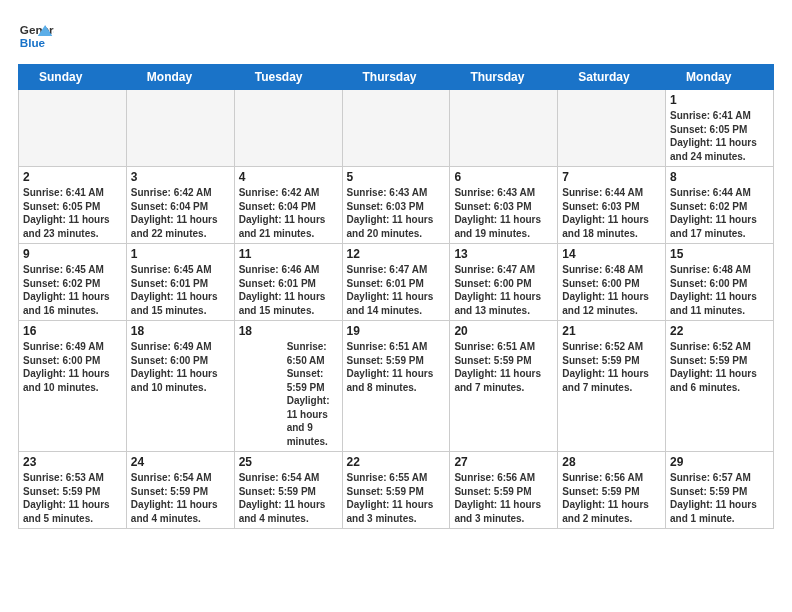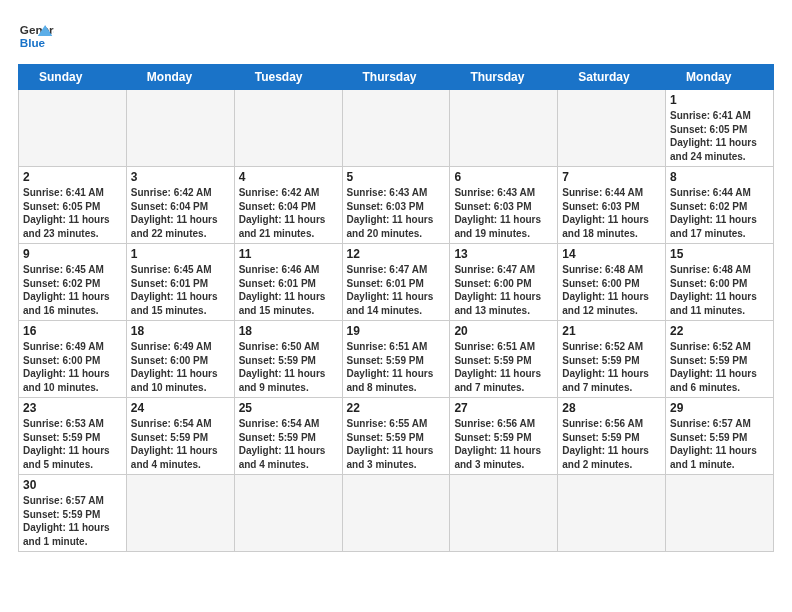--- a/index.html
+++ b/index.html
@@ -247,21 +247,21 @@
           </td>
           <td>
             <span class="day-number">18</span>
             <div class="day-info" style="white-space: pre-line;">Sunrise: 6:49 AM
 Sunset: 6:00 PM
 Daylight: 11 hours
 and 10 minutes.</div>
           </td>
           <td>
             <span class="day-number">18</span>
-            <div class="day-info" style="white-space: pre-line;">Sunrise: 6:50 AM
+            <div class="day-info" style="white-space: pre-line; margin-left: 48px;">Sunrise: 6:50 AM
 Sunset: 5:59 PM
 Daylight: 11 hours
 and 9 minutes.</div>
           </td>
           <td>
             <span class="day-number">19</span>
             <div class="day-info" style="white-space: pre-line;">Sunrise: 6:51 AM
 Sunset: 5:59 PM
 Daylight: 11 hours
 and 8 minutes.</div>
@@ -331,31 +331,16 @@
 Daylight: 11 hours
 and 2 minutes.</div>
           </td>
           <td>
             <span class="day-number">29</span>
             <div class="day-info" style="white-space: pre-line;">Sunrise: 6:57 AM
 Sunset: 5:59 PM
 Daylight: 11 hours
 and 1 minute.</div>
           </td>
-        </tr>
-        <tr class="last-row">
-          <td>
-            <span class="day-number">30</span>
-            <div class="day-info" style="white-space: pre-line;">Sunrise: 6:57 AM
-Sunset: 5:59 PM
-Daylight: 11 hours
-and 1 minute.</div>
-          </td>
-          <td class="empty"></td>
-          <td class="empty"></td>
-          <td class="empty"></td>
-          <td class="empty"></td>
-          <td class="empty"></td>
-          <td class="empty"></td>
         </tr>
       </tbody>
   </table>
 </div>
 
 </body></html>

